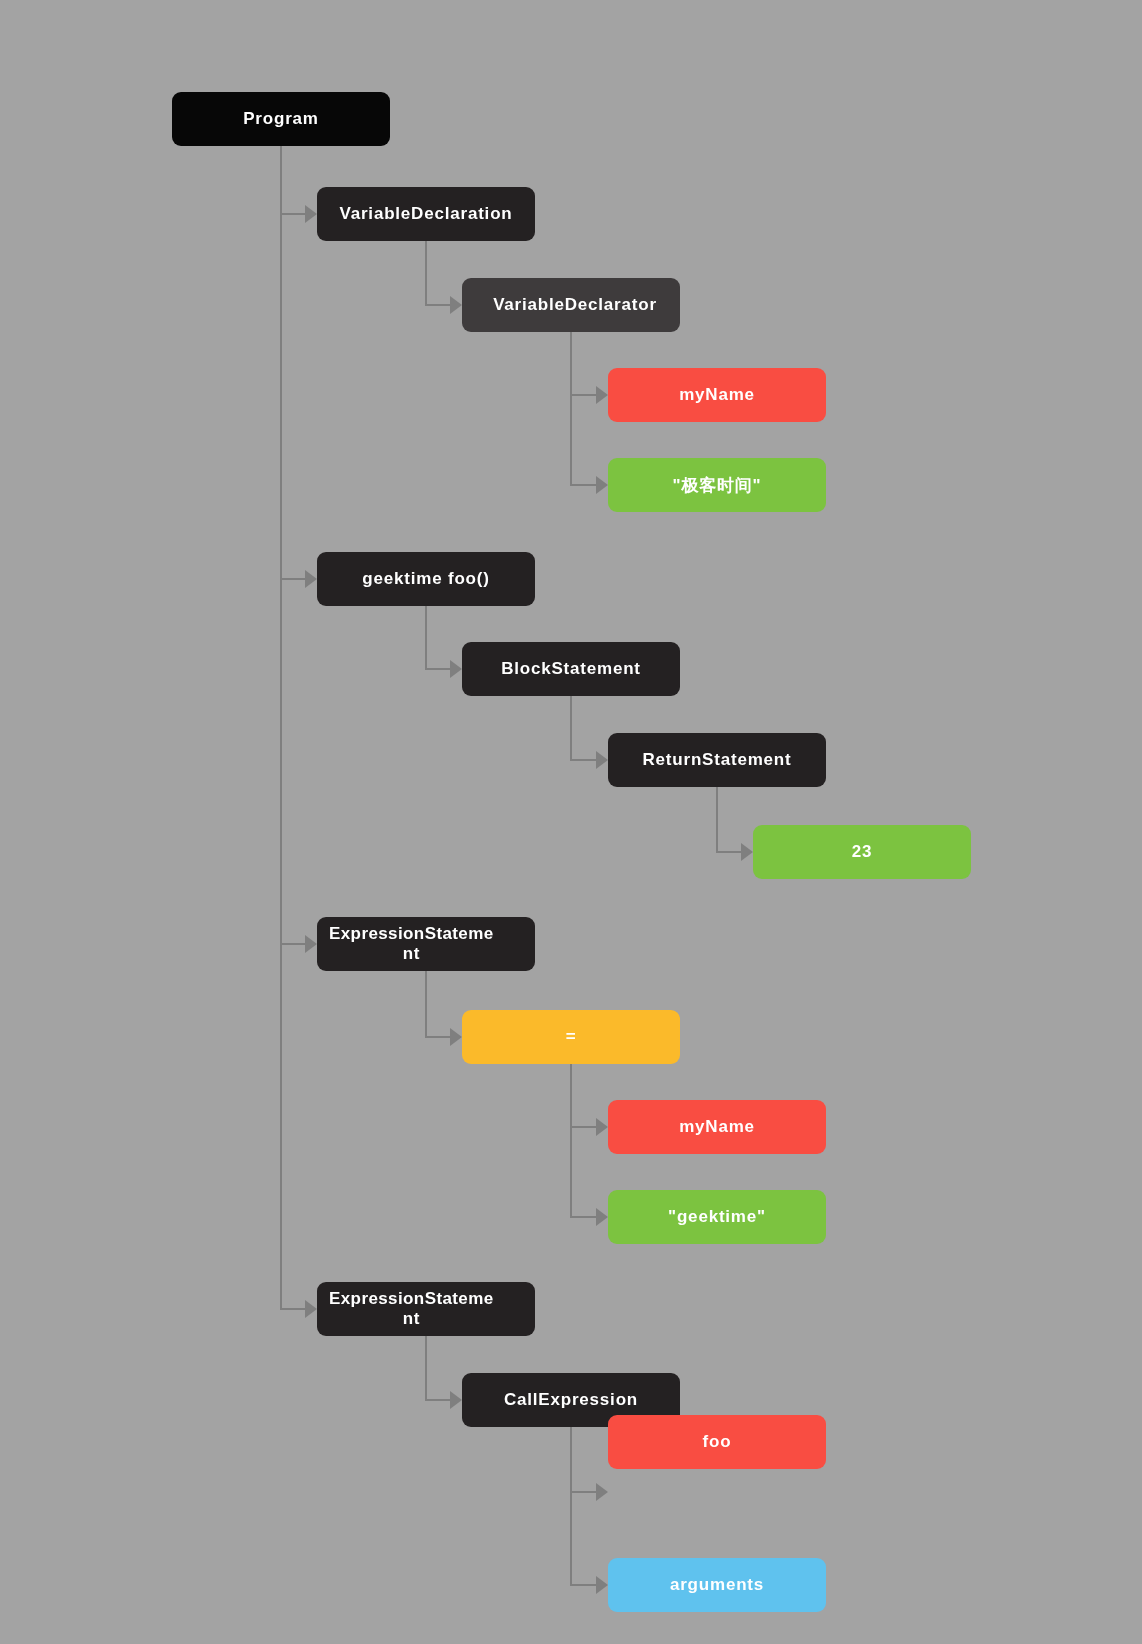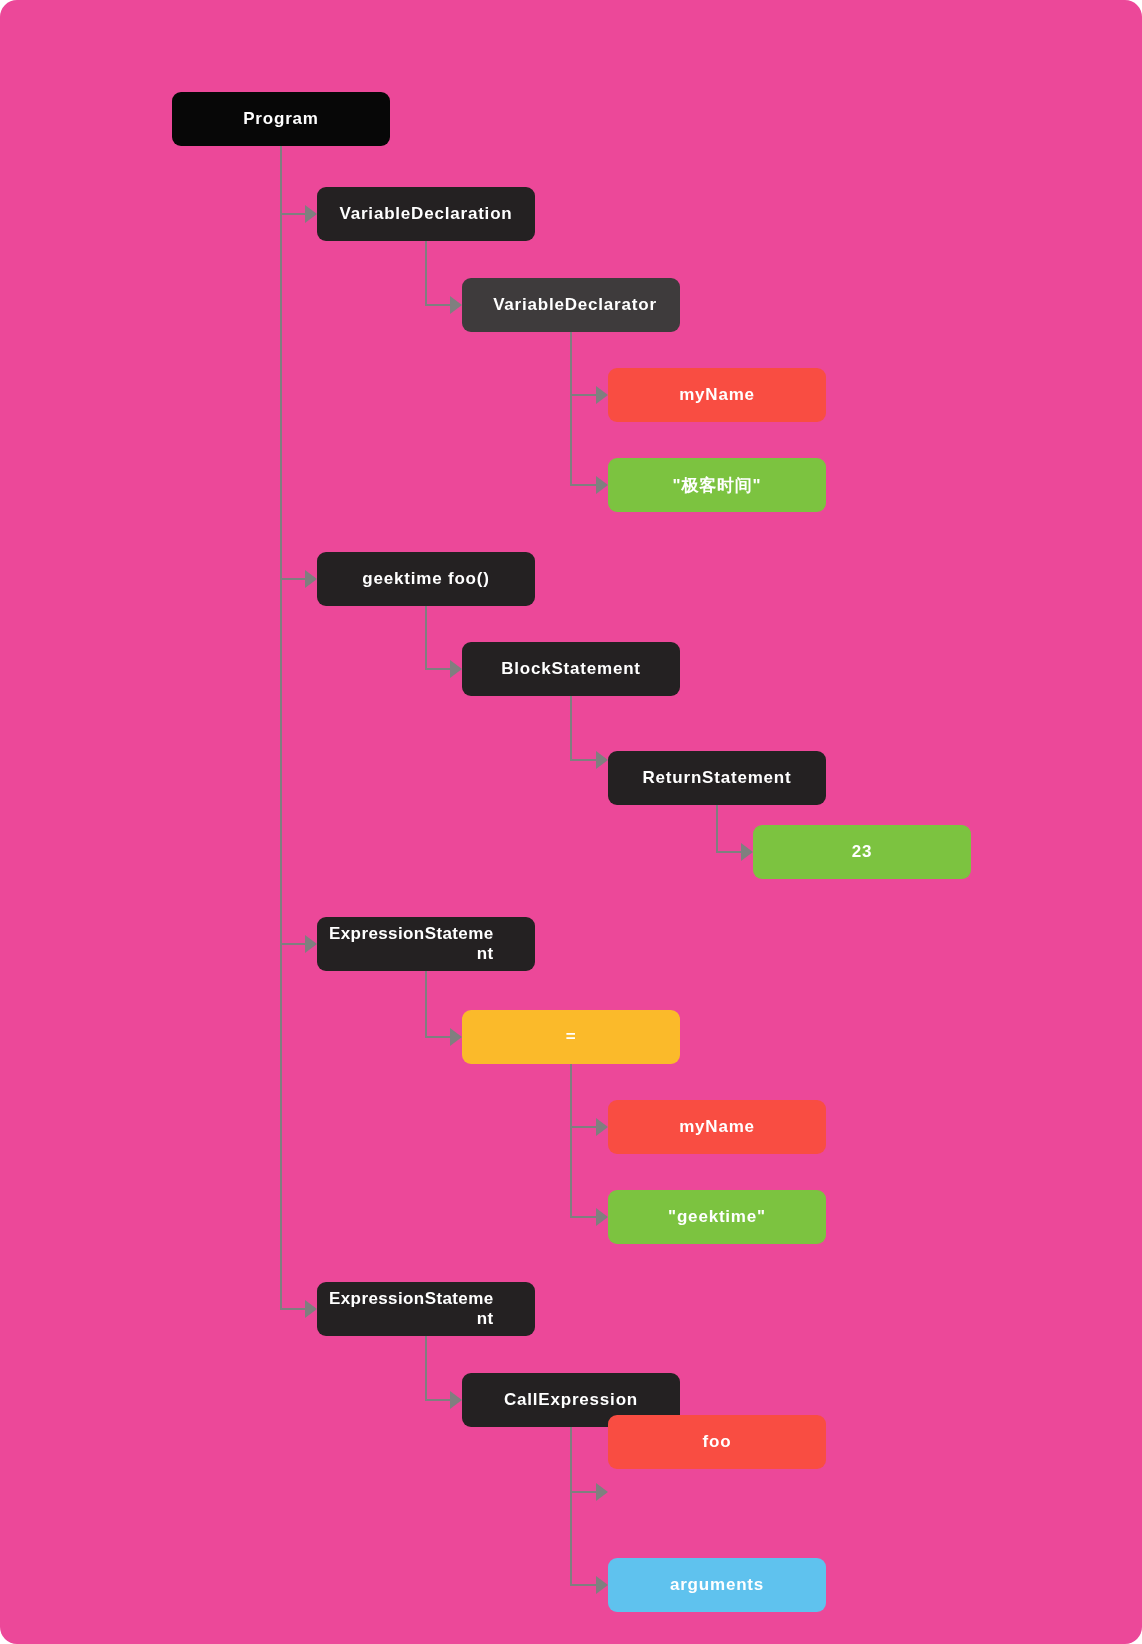--- a/index.html
+++ b/index.html
@@ -10,33 +10,33 @@
   #canvas{
     position:relative;width:1142px;height:1644px;background:#ffffff;overflow:hidden;
   }
   .node{
     position:absolute;width:218px;height:54px;border-radius:9px;
     display:flex;align-items:center;justify-content:center;
     font-weight:bold;font-size:17px;letter-spacing:0.8px;
     white-space:pre-line;box-sizing:border-box;text-align:center;
   }
   .node.left{
-    justify-content:flex-start;text-align:right;
+    justify-content:flex-start;text-align:center;
     padding:0 12px;line-height:20px;letter-spacing:0.4px;
   }
   .edge{position:absolute;}
   .arrowhead{
     position:absolute;width:0;height:0;
     border-top:9px solid transparent;border-bottom:9px solid transparent;
   }
 </style>
 </head>
 <body>
 
-<div id="canvas" style="background: #ec4899; border-radius: 17px;">
+<div id="canvas" style="background: #a3a3a3;">
     <div class="edge" style="left: 280px; top: 213px; width: 25px; height: 2px; background: rgb(127, 127, 127);"></div>
     <div class="arrowhead" style="left: 305px; top: 205px; border-left: 12px solid rgb(127, 127, 127);"></div>
     <div class="edge" style="left: 425px; top: 304px; width: 25px; height: 2px; background: rgb(127, 127, 127);"></div>
     <div class="arrowhead" style="left: 450px; top: 296px; border-left: 12px solid rgb(127, 127, 127);"></div>
     <div class="edge" style="left: 570px; top: 394px; width: 26px; height: 2px; background: rgb(127, 127, 127);"></div>
     <div class="arrowhead" style="left: 596px; top: 386px; border-left: 12px solid rgb(127, 127, 127);"></div>
     <div class="edge" style="left: 570px; top: 484px; width: 26px; height: 2px; background: rgb(127, 127, 127);"></div>
     <div class="arrowhead" style="left: 596px; top: 476px; border-left: 12px solid rgb(127, 127, 127);"></div>
     <div class="edge" style="left: 280px; top: 578px; width: 25px; height: 2px; background: rgb(127, 127, 127);"></div>
     <div class="arrowhead" style="left: 305px; top: 570px; border-left: 12px solid rgb(127, 127, 127);"></div>
@@ -72,21 +72,21 @@
     <div class="edge" style="left: 570px; top: 1064px; width: 2px; height: 154px; background: rgb(127, 127, 127);"></div>
     <div class="edge" style="left: 425px; top: 1336px; width: 2px; height: 65px; background: rgb(127, 127, 127);"></div>
     <div class="edge" style="left: 570px; top: 1427px; width: 2px; height: 159px; background: rgb(127, 127, 127);"></div>
     <div class="node" style="left: 172px; top: 92px; background: rgb(7, 7, 7); color: rgb(255, 255, 255);"><span>Program</span></div>
     <div class="node" style="left: 317px; top: 187px; background: rgb(36, 33, 34); color: rgb(255, 255, 255);"><span>VariableDeclaration</span></div>
     <div class="node" style="left: 462px; top: 278px; background: rgb(62, 59, 60); color: rgb(255, 255, 255); padding-left: 8px;"><span>VariableDeclarator</span></div>
     <div class="node" style="left: 608px; top: 368px; background: rgb(249, 77, 66); color: rgb(255, 255, 255);"><span>myName</span></div>
     <div class="node" style="left: 608px; top: 458px; background: rgb(124, 195, 64); color: rgb(255, 255, 255);"><span>"极客时间"</span></div>
     <div class="node" style="left: 317px; top: 552px; background: rgb(36, 33, 34); color: rgb(255, 255, 255);"><span>geektime foo()</span></div>
     <div class="node" style="left: 462px; top: 642px; background: rgb(36, 33, 34); color: rgb(255, 255, 255);"><span>BlockStatement</span></div>
-    <div class="node" style="left: 608px; top: 733px; background: rgb(36, 33, 34); color: rgb(255, 255, 255); margin-top: 18px;"><span>ReturnStatement</span></div>
+    <div class="node" style="left: 608px; top: 733px; background: rgb(36, 33, 34); color: rgb(255, 255, 255);"><span>ReturnStatement</span></div>
     <div class="node" style="left: 753px; top: 825px; background: rgb(124, 195, 64); color: rgb(255, 255, 255); align-items: center;"><span>23</span></div>
     <div class="node left" style="left: 317px; top: 917px; background: rgb(36, 33, 34); color: rgb(255, 255, 255);"><span>ExpressionStateme
 nt</span></div>
     <div class="node" style="left: 462px; top: 1010px; background: rgb(251, 186, 42); color: rgb(255, 255, 255);"><span>=</span></div>
     <div class="node" style="left: 608px; top: 1100px; background: rgb(249, 77, 66); color: rgb(255, 255, 255);"><span>myName</span></div>
     <div class="node" style="left: 608px; top: 1190px; background: rgb(124, 195, 64); color: rgb(255, 255, 255);"><span>"geektime"</span></div>
     <div class="node left" style="left: 317px; top: 1282px; background: rgb(36, 33, 34); color: rgb(255, 255, 255);"><span>ExpressionStateme
 nt</span></div>
     <div class="node" style="left: 462px; top: 1373px; background: rgb(36, 33, 34); color: rgb(255, 255, 255);"><span>CallExpression</span></div>
     <div class="node" style="left: 608px; top: 1415px; background: rgb(249, 77, 66); color: rgb(255, 255, 255);"><span>foo</span></div>

